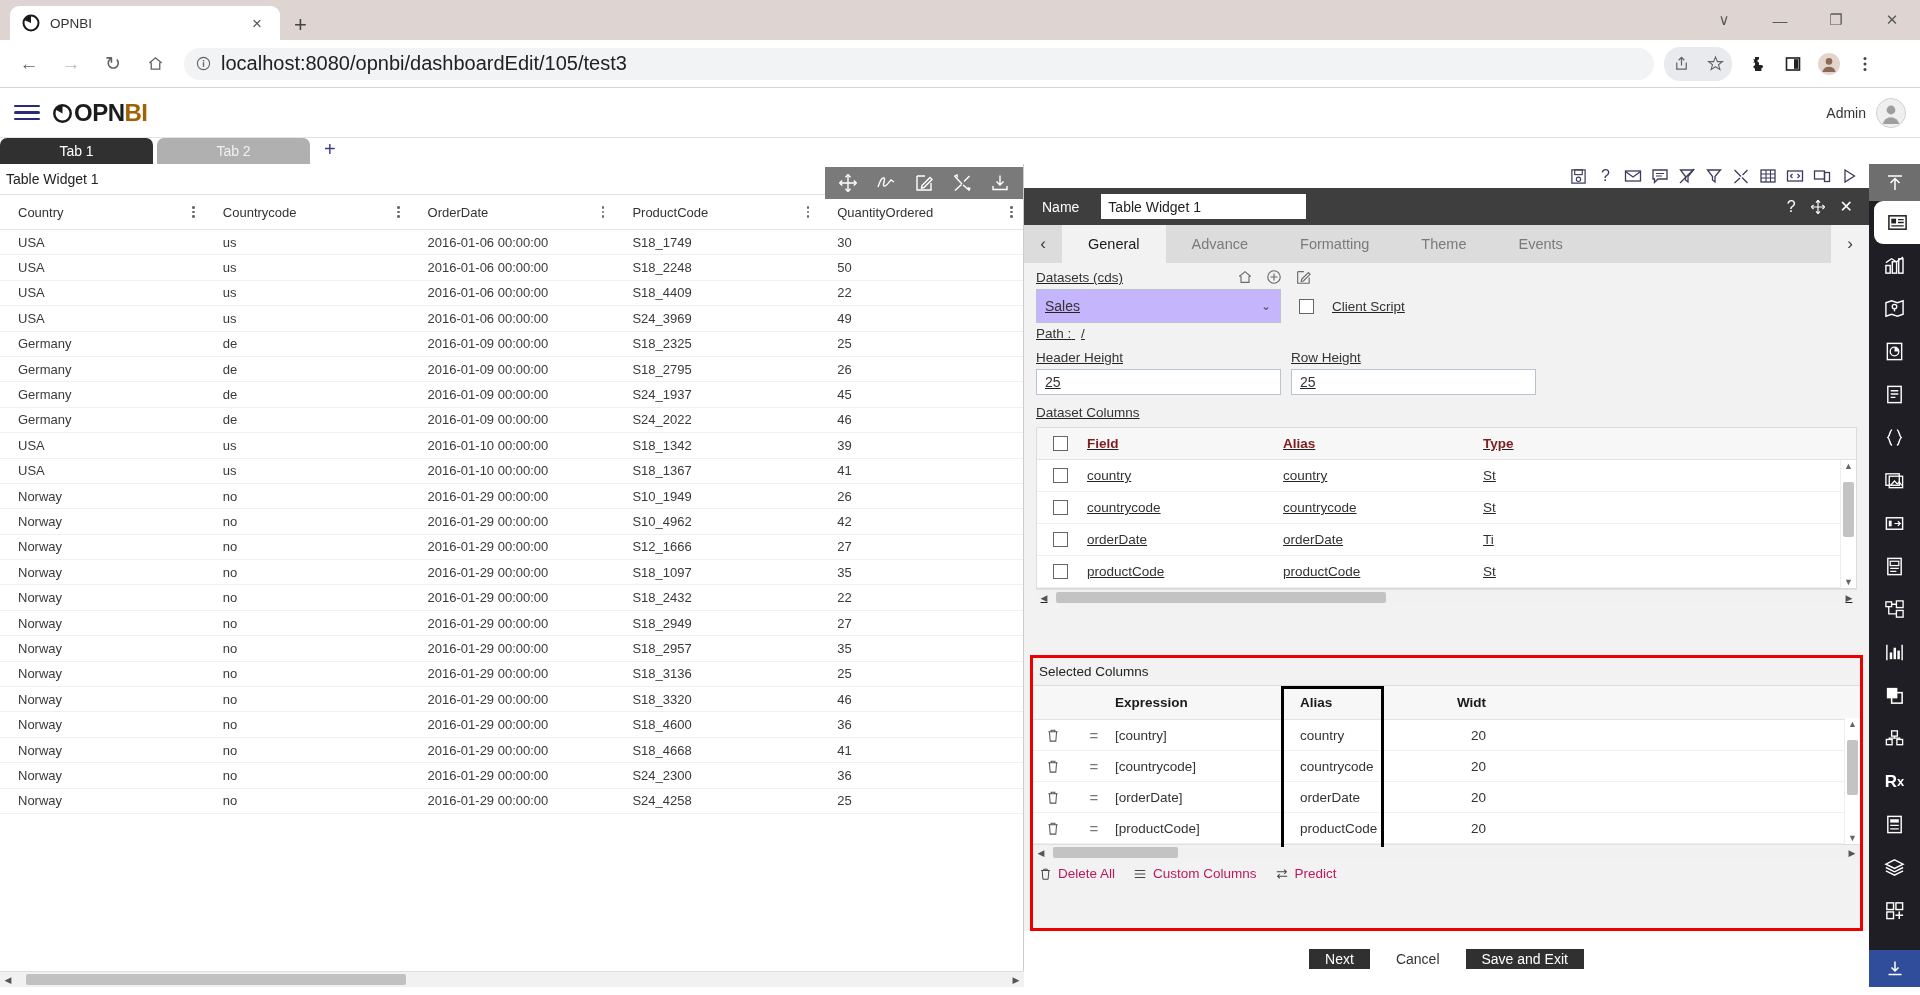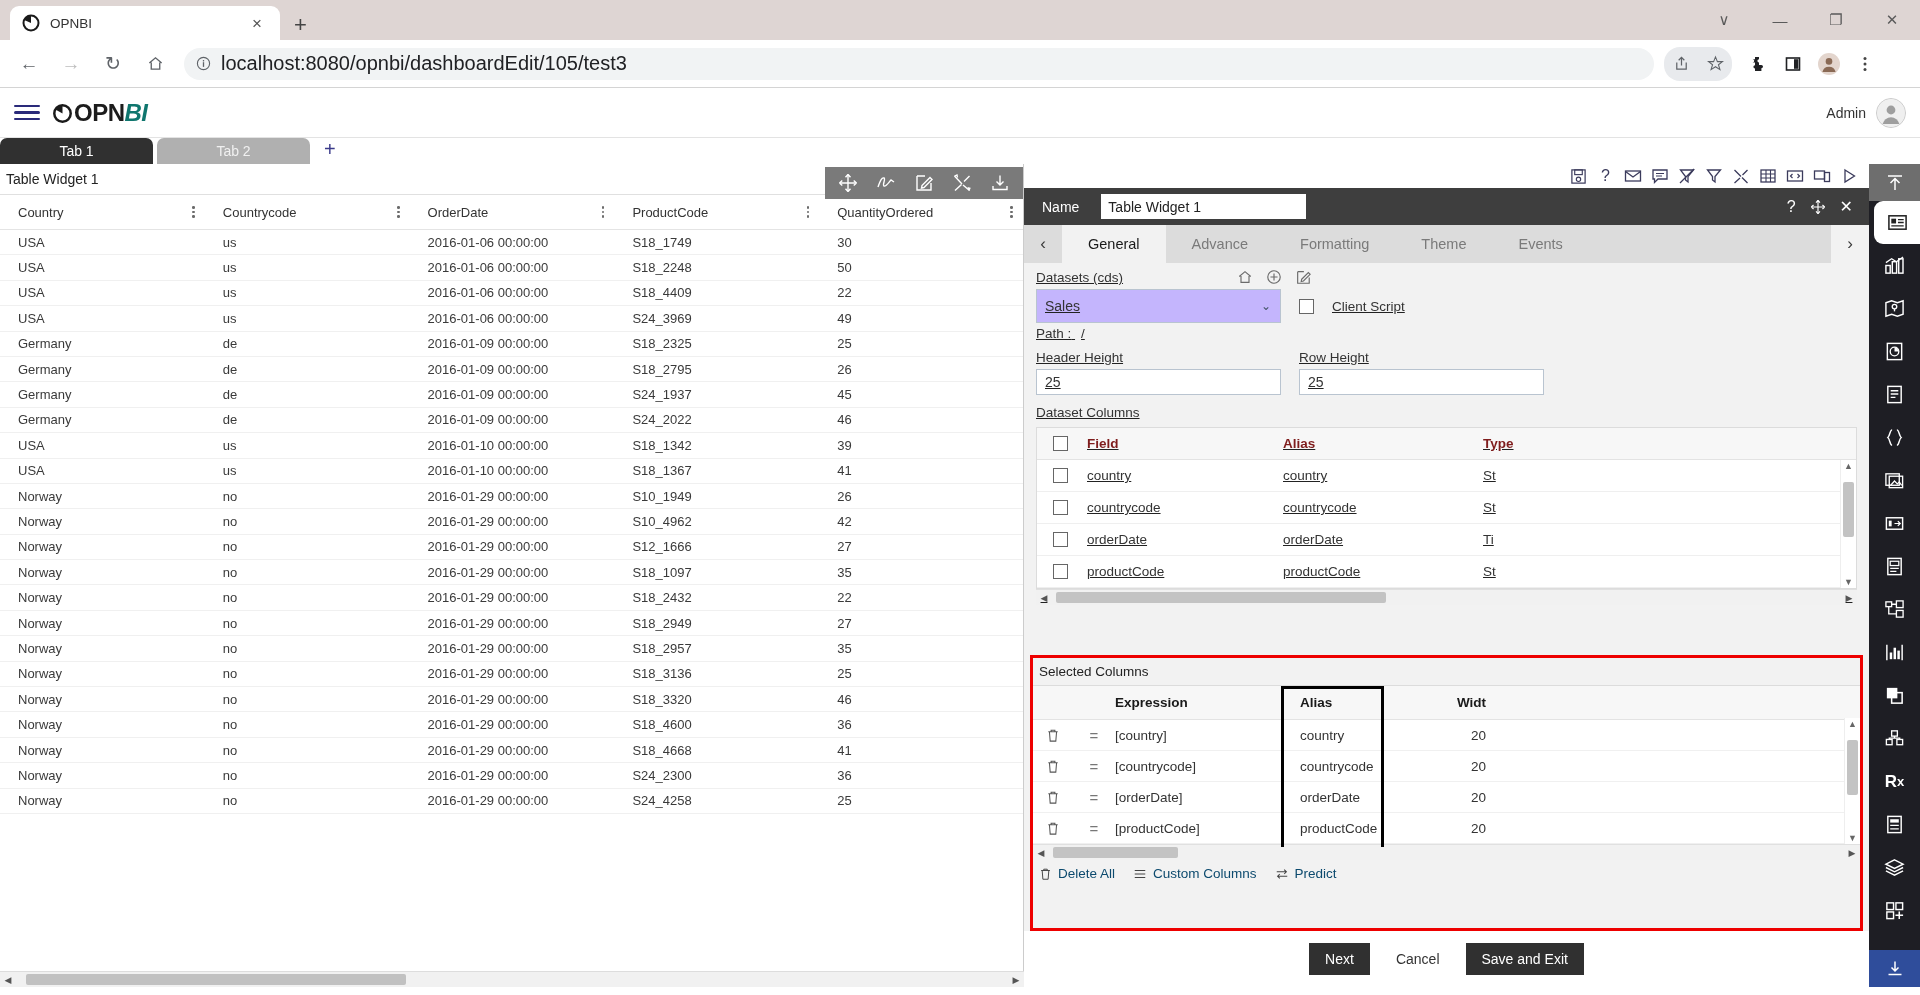--- a/index.html
+++ b/index.html
@@ -50,21 +50,21 @@
 
   
   .app-header {
     height:50px; background:#fff; display:flex; align-items:center; padding:0 14px;
     border-bottom:1px solid #e3e3e3;
   }
   .hamburger { width:26px; display:flex; flex-direction:column; gap:4px; cursor:pointer; }
   .hamburger span { height:2.5px; background:#2a2a7a; display:block; border-radius:2px;}
   .brand { display:flex; align-items:center; margin-left:12px; font-size:24px; font-weight:bold; letter-spacing:-0.5px;}
   .brand .op { color:#1c1c1c; }
-  .brand .bi { color:#0f766e;font-style:italic; }
+  .brand .bi { color:#a16207; }
   .brand .logo-o { margin-right:1px; }
   .app-header-right { margin-left:auto; display:flex; align-items:center; gap:10px; }
   .admin-label { font-size:14px; color:#333; }
   .avatar {
     width:30px;height:30px;border-radius:50%; background:#e9e9e9; border:1px solid #ccc;
     display:flex;align-items:center;justify-content:center; overflow:hidden;
   }
 
   
   .tabbar {
@@ -142,21 +142,21 @@
   .lbl { font-size:13.5px; color:#333; }
   .row-between { display:flex; align-items:center; justify-content:space-between; }
   .ds-icons { display:flex; gap:13px; align-items:center; padding-right:25px; }
   .ds-icons span { color:#6b6b6b; cursor:pointer; display:flex;}
   .select-box {
     height:26px; border:1px solid #b9c4d0; background:#c4b5fd; display:flex; align-items:center;
     padding:16px 8px; font-size:14px; color:#333; margin-top:4px; width:245px; position:relative;
   }
   .select-box .chev { position:absolute; right:9px; color:#456; font-size:12px;}
   .pathline { font-size:13.5px; color:#333; margin-top:3px;}
-  .two-col { display:flex; gap:18px; margin-top:9px;}
+  .two-col { display:flex; gap:10px; margin-top:9px;}
   .fld { display:flex; flex-direction:column; }
   .fld input {
     height:26px; width:245px; border:1px solid #b9c4d0; background:#fff; font-size:14px; padding:0 8px;
     margin-top:4px; font-family:"Liberation Sans", sans-serif; color:#333;
   }
   .chk-inline { display:flex; align-items:center; gap:18px; margin-top:4px;}
   .cbx { width:15px;height:15px;border:1.5px solid #666; background:#fff; display:inline-block; cursor:pointer;}
 
   
   .grid-wrap { margin-top:7px; background:#fff; border:1px solid #dcdcdc; position:relative;}
@@ -190,26 +190,26 @@
   .sc-row { display:flex; height:31px; align-items:center; border-bottom:1px solid #f0f0f0; font-size:13.5px; color:#333;}
   .sc-del { width:40px; display:flex; justify-content:center; color:#555; cursor:pointer;}
   .sc-eq  { width:42px; display:flex; justify-content:center; color:#777; font-size:15px;}
   .sc-expr{ width:185px; }
   .sc-alias{ width:118px; }
   .sc-w { width:90px; text-align:right; padding-right:22px;}
   .alias-box {
     position:absolute; border:3px solid #000; left:248px; top:0px; width:103px; height:168px;
     pointer-events:none;
   }
-  .sc-foot { display:flex; align-items:center; gap:18px; font-size:13.5px; color:#0c4a6e; padding:6px 4px 0 6px;}
+  .sc-foot { display:flex; align-items:center; gap:18px; font-size:13.5px; color:#be185d; padding:6px 4px 0 6px;}
   .sc-foot .fi { display:flex; align-items:center; gap:6px; cursor:pointer;}
 
   .btnbar { position:absolute; left:0; right:0; bottom:0; height:56px; display:flex;
             align-items:center; justify-content:center; gap:10px; background:#fff;}
-  .btn { height:32px; padding:0 16px; font-size:14px; display:flex; align-items:center; cursor:pointer; border:none;
+  .btn { height:20px; padding:0 16px; font-size:14px; display:flex; align-items:center; cursor:pointer; border:none;
          font-family:"Liberation Sans", sans-serif;}
   .btn-dark { background:#303030; color:#fff; }
   .btn-light { background:#fff; color:#333; }
 
   
   .rail { width:51px; background:#1e1e24; display:flex; flex-direction:column; align-items:center; }
   .rail .top-btn { width:51px; height:37px; background:#6e6e6e; display:flex; align-items:center; justify-content:center; color:#fff; cursor:pointer;}
   .rail .ri { width:51px; height:43px; display:flex; align-items:center; justify-content:center; color:#fff; cursor:pointer;}
   .rail .ri.sel { background:#fff; color:#222; border-radius:9px 0 0 9px; width:46px; margin-left:5px;}
   .rail .bottom-btn { width:51px; height:37px; background:#2f4d9b; display:flex; align-items:center; justify-content:center; color:#fff; cursor:pointer; margin-top:auto;}

